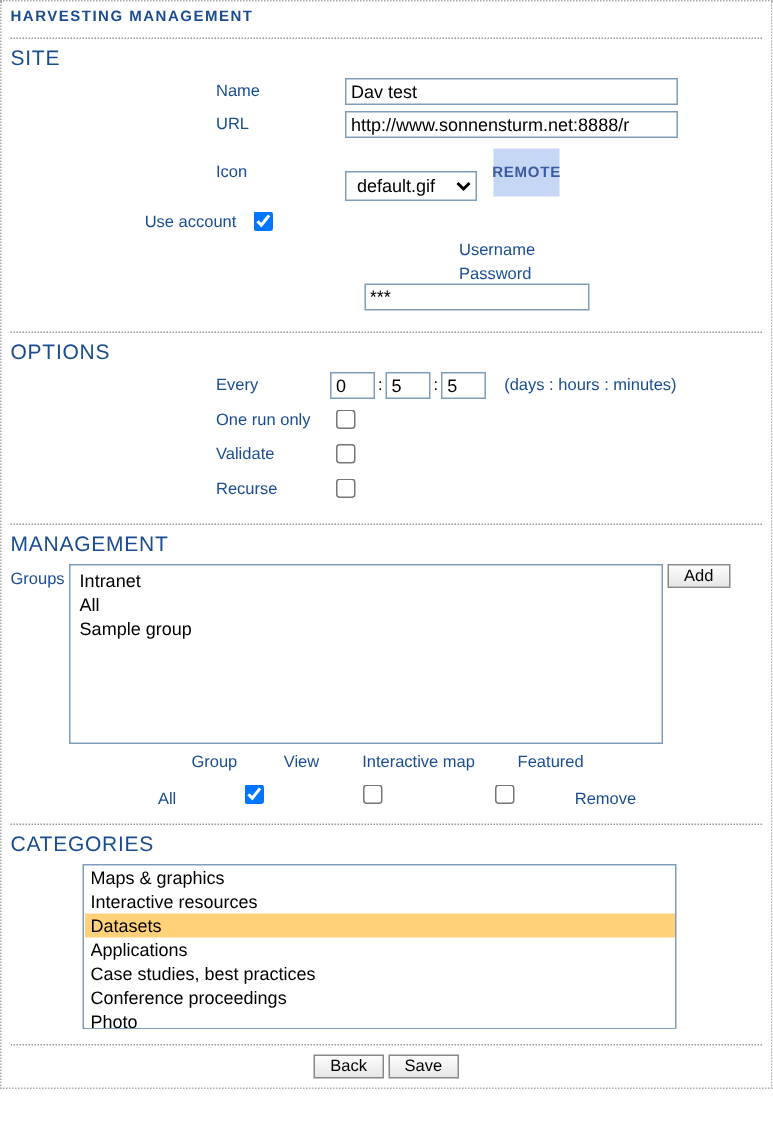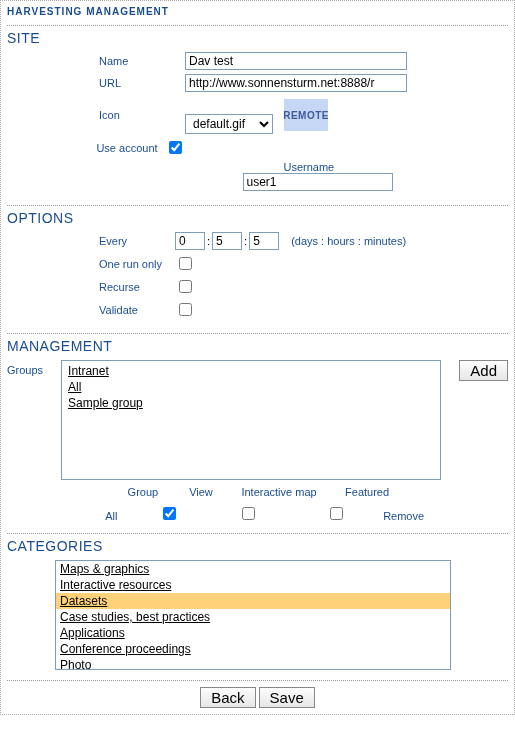--- a/index.html
+++ b/index.html
@@ -28,21 +28,21 @@
     padding: 4px 0 10px 0;
   }
   .section-label {
     font-size: 14px;
     color: #1a4d8f;
     letter-spacing: 0.5px;
     margin-bottom: 6px;
   }
   .form-table { display: block; padding-left: 92px; }
   .form-row { display:flex; align-items:center; margin:4px 0; }
-  .form-row .lbl { width: 86px; color:#1a4d8f; }
+  .form-row .lbl { width: 86px; color:#1a4d8f;margin-left:45px; }
   .form-row-indent { padding-left:28px;flex-direction:column; }
   input[type="text"], select {
     font-family: inherit;
     font-size: 12px;
     border: 1px solid #7e9db9;
     padding: 1px 3px;
     color:#000;
     background:#fff;
   }
   .wide { width: 222px; }
@@ -54,37 +54,36 @@
     justify-content:center;
     width:44px; height:32px;
     background:#c6d6f5;
     color:#3b5aa0;
     font-weight:bold;
     font-size:10px;
     letter-spacing:0.5px;
     margin-left:8px;
     vertical-align:middle;
   }
-  .groups-row { display:flex; align-items:flex-start; gap:18px; }
+  .groups-row { display:flex; align-items:flex-start; gap:3px; }
   .groups-label { padding-top:4px; color:#1a4d8f; }
   .listbox, .catbox {
     border:1px solid #7e9db9;
     background:#fff;
     overflow-y:scroll;
     color:#000;
     font-size:12px;
-    text-decoration:underline;
   }
   .listbox { width:396px; height:120px; padding:2px 2px; }
   .catbox { width:396px; height:110px; padding:0; margin-left:48px; }
   .list-item { padding:0 4px; line-height:16px; cursor:default; }
   .list-item.selected { background:#ffd27a; }
   .btn {
     font-family:inherit;
-    font-size:15px;
+    font-size:11px;
     padding:1px 10px;
     border:1px solid #888;
     background:linear-gradient(#fdfdfd,#e6e6e6);
     color:#000;
     cursor:pointer;
   }
   .priv-head { text-align:center; margin-top:6px; color:#1a4d8f; }
   .priv-head span { display:inline-block; }
   .priv-row { text-align:center; margin-top:6px; }
   .priv-row .cell { display:inline-block; text-align:center; }
@@ -120,21 +119,24 @@
           </span>
           <span class="icon-thumb">REMOTE</span>
         </span>
       </div>
       <div class="form-row">
         <span class="lbl" style="width:76px;margin-left:-10px;text-align:center;">Use account</span>
         <input type="checkbox" class="checkbox" checked="" style="">
       </div>
       <div class="form-row form-row-indent">
         <span class="lbl" style="width:68px">Username</span>
-        <input type="text" style="width: 150px;" value="user1">
+      </div>
+      <div class="form-row form-row-indent">
+        <span class="lbl" style="width:68px">Password</span>
+        <input type="text" style="width: 150px;" value="***">
       </div>
     </div>
   </div>
 
   <div class="section">
     <div class="section-label">OPTIONS</div>
     <div class="form-table">
       <div class="form-row">
         <span class="lbl" style="width:76px">Every</span>
         <input type="text" class="tiny" value="0" style="">
@@ -142,25 +144,25 @@
         <input type="text" class="tiny" value="5" style="">
         <span class="colon">:</span>
         <input type="text" class="tiny" value="5" style="">
         <span class="hint">(days : hours : minutes)</span>
       </div>
       <div class="form-row">
         <span class="lbl" style="width:76px">One run only</span>
         <input type="checkbox" class="checkbox" style="">
       </div>
       <div class="form-row">
+        <span class="lbl" style="width:76px">Validate</span>
+        <input type="checkbox" class="checkbox" style="">
+      </div>
+      <div class="form-row">
         <span class="lbl" style="width:76px">Recurse</span>
-        <input type="checkbox" class="checkbox" style="">
-      </div>
-      <div class="form-row">
-        <span class="lbl" style="width:76px">Validate</span>
         <input type="checkbox" class="checkbox" style="">
       </div>
     </div>
   </div>
 
   <div class="section">
     <div class="section-label">MANAGEMENT</div>
     <div class="groups-row">
       <span class="groups-label">Groups</span>
       <div class="listbox" id="groups-listbox">
@@ -184,22 +186,22 @@
       <span class="cell" style="width:60px;color:#1a4d8f;cursor:pointer">Remove</span>
     </div>
   </div>
 
   <div class="section">
     <div class="section-label">CATEGORIES</div>
     <div class="catbox" id="cat-listbox">
         <div class="list-item">Maps &amp; graphics</div>
         <div class="list-item">Interactive resources</div>
         <div class="list-item selected">Datasets</div>
+        <div class="list-item">Applications</div>
         <div class="list-item">Case studies, best practices</div>
-        <div class="list-item">Applications</div>
         <div class="list-item">Conference proceedings</div>
         <div class="list-item">Photo</div>
       </div>
   </div>
 
   <div class="bottom-bar">
     <button class="btn">Back</button>
     <button class="btn">Save</button>
   </div>
 </div>

